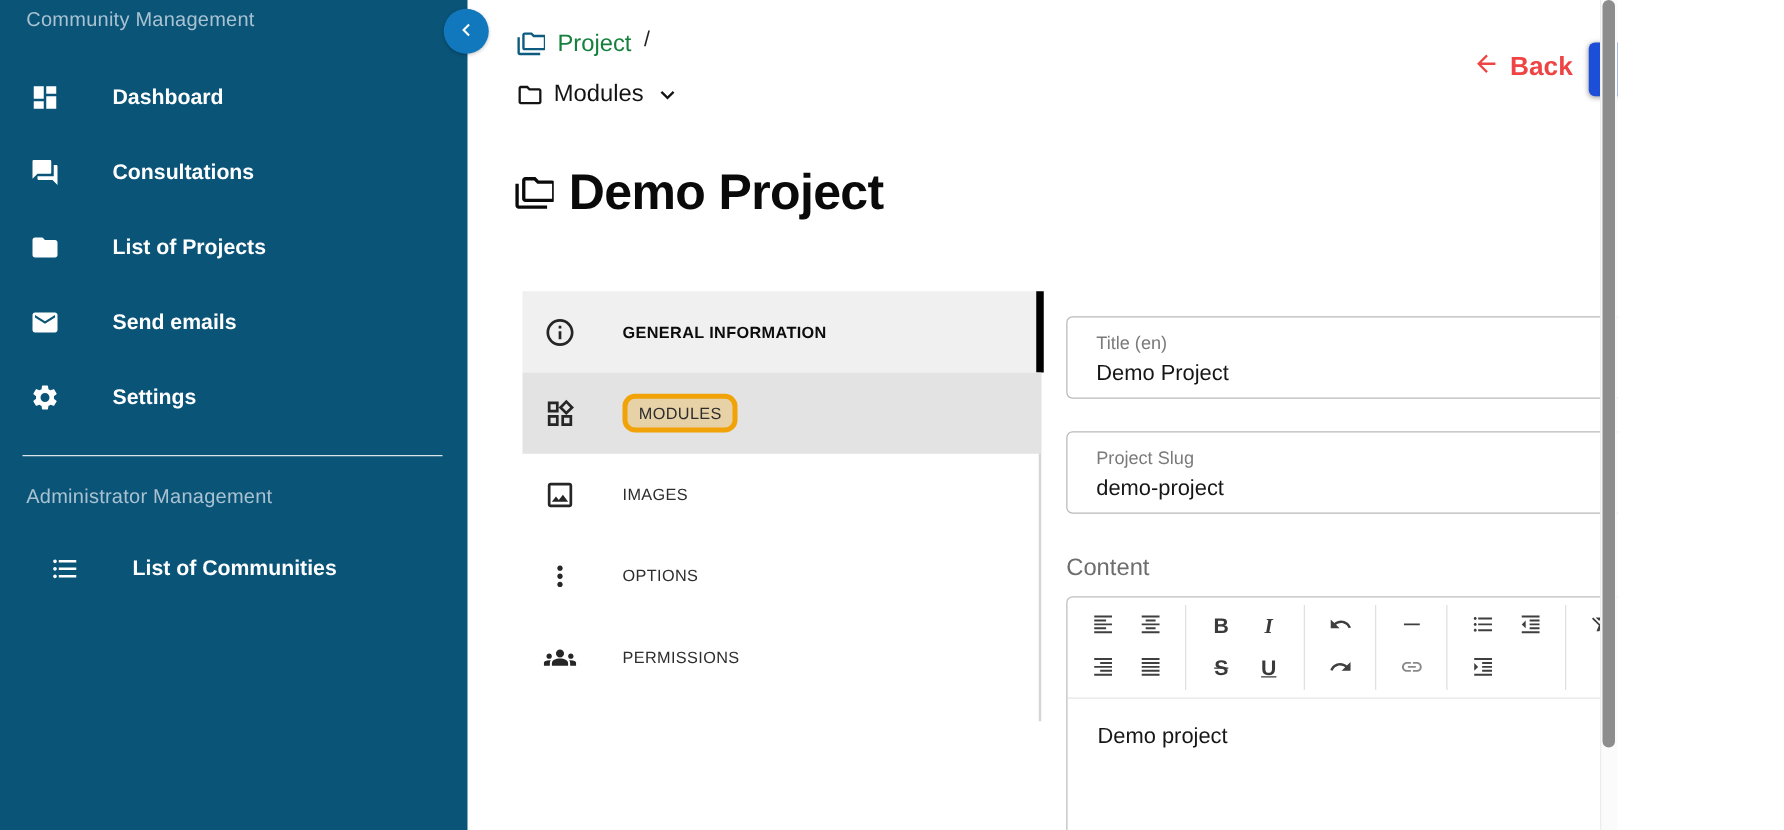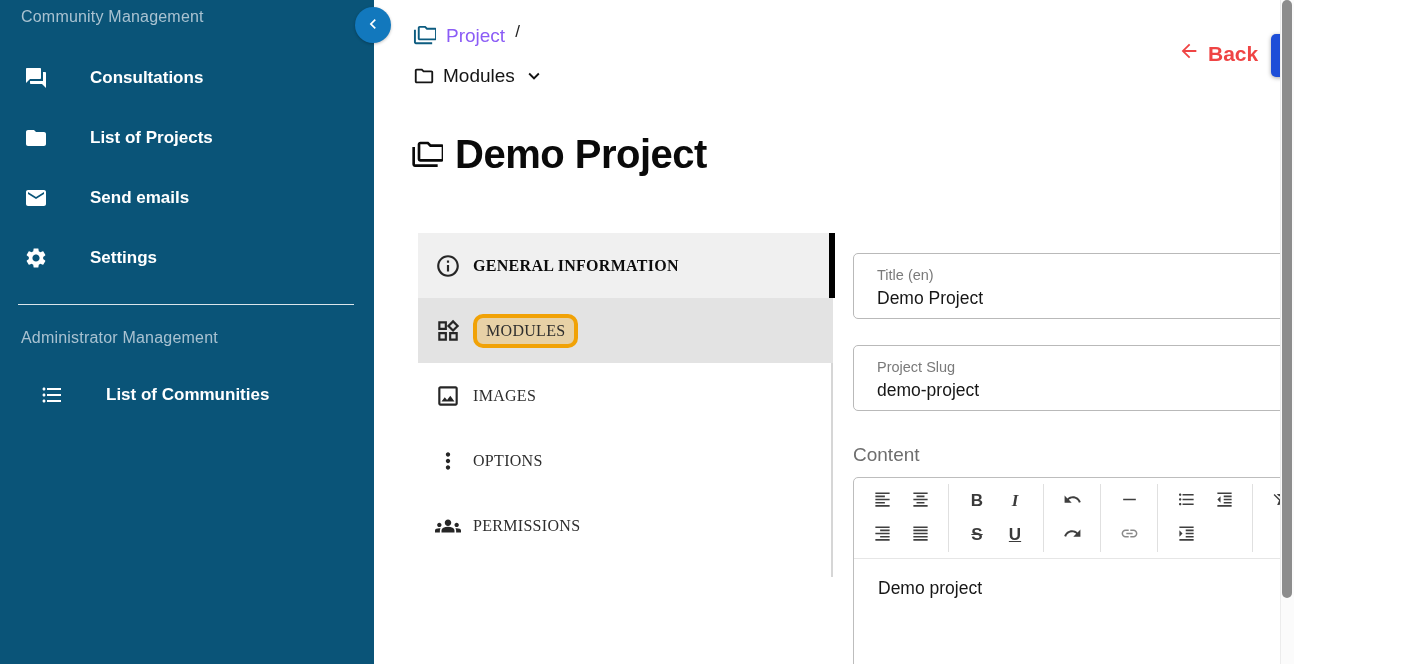--- a/index.html
+++ b/index.html
@@ -20,21 +20,21 @@
 
   .toggle-btn { position:absolute; left:355px; top:7px; width:36px; height:36px; border-radius:50%;
     background:#1278bd; border:none; color:#fff; cursor:pointer; display:flex; align-items:center; justify-content:center;
     box-shadow:0 1px 3px rgba(0,0,0,.25); z-index:5; }
   .toggle-btn svg { width:20px; height:20px; }
 
   
   .crumb-row { position:absolute; left:413px; display:flex; align-items:center; gap:10px; font-size:19px; }
   .crumb-row.r1 { top:24px; }
   .crumb-row.r2 { top:65px; }
-  .crumb-link { color:#8b5cf6; cursor:pointer; }
+  .crumb-link { color:#15803d; cursor:pointer; }
   .crumb-sep { color:#222; font-size:17px; position:relative; top:-4px; }
   .crumb-current { color:#141414; cursor:pointer; display:flex; align-items:center; gap:8px; }
   .crumb-icon-blue { color:#0d5c80; width:23px; height:23px; }
   .crumb-icon-dark { color:#141414; width:22px; height:22px; }
   .chev-down { width:22px; height:22px; color:#141414; }
 
   .back-link { position:absolute; left:1178px; top:40px; display:flex; align-items:center; gap:8px;
     color:#ef4444; font-size:21px; font-weight:700; cursor:pointer; background:none; border:none; }
   .back-link svg { width:22px; height:22px; }
   .preview-btn { position:absolute; left:1271px; top:34px; width:117px; height:43px; background:#1d4ed8; color:#fff;
@@ -44,21 +44,21 @@
   
   .page-title { position:absolute; left:411px; top:132px; display:flex; align-items:center; gap:12px; }
   .page-title .ticon { width:32px; height:32px; color:#0a0a0a; }
   .page-title h1 { font-size:40px; font-weight:800; color:#0a0a0a; letter-spacing:-.5px; }
 
   
   .tabs { position:absolute; left:418px; top:233px; width:415px; }
   .tabs-rule { position:absolute; right:0; top:0; width:2px; height:344px; background:#d6d6d6; }
   .tab { position:relative; display:flex; align-items:center; height:65px; cursor:pointer; padding-left:17px; }
   .tab .tab-icon { width:26px; height:26px; color:#262626; flex:0 0 26px; }
-  .tab .tab-label { margin-left:12px; font-size:16px; color:#2e2e2e; letter-spacing:.3px;font-family:Liberation Serif, serif; }
+  .tab .tab-label { margin-left:37px; font-size:13px; color:#2e2e2e; letter-spacing:.3px; }
   .tab.active { background:#f0f0f0; }
   .tab.active .tab-label { font-weight:700; color:#0c0c0c; }
   .tab.active::after { content:""; position:absolute; right:-2px; top:0; width:6px; height:65px; background:#000; }
   .tab.hovered { background:#e3e3e3; }
   .hl-box { border:4px solid #f1a206; background:rgba(241,162,6,.28); border-radius:10px; padding:4px 9px; margin-left:-9px; color:#5f5334; }
 
   
   .form-col { position:absolute; left:853px; top:253px; width:490px; }
   .field { border:1px solid #b9b9b9; border-radius:5px; background:#fff; padding:13px 23px 9px; cursor:text; }
   .field .flabel { font-size:14.5px; color:#7a7a7a; margin-bottom:5px; }
@@ -90,20 +90,28 @@
 
 <div id="root">
 
   <nav class="sidebar">
     <div class="side-section-title">Community Management</div>
 
     <div class="side-menu">
       <div class="side-item">
         <span class="sicon">
           <svg viewBox="0 0 24 24" fill="currentColor">
+              <path d="M3 13h8V3H3v10zm0 8h8v-6H3v6zm10 0h8V11h-8v10zm0-18v6h8V3h-8z"></path>
+            </svg>
+        </span>
+        <span class="slabel">Dashboard</span>
+      </div>
+      <div class="side-item">
+        <span class="sicon">
+          <svg viewBox="0 0 24 24" fill="currentColor">
               <path d="M21 6h-2v9H6v2c0 .55.45 1 1 1h11l4 4V7c0-.55-.45-1-1-1zm-4 6V3c0-.55-.45-1-1-1H3c-.55 0-1 .45-1 1v14l4-4h10c.55 0 1-.45 1-1z"></path>
             </svg>
         </span>
         <span class="slabel">Consultations</span>
       </div>
       <div class="side-item">
         <span class="sicon">
           <svg viewBox="0 0 24 24" fill="currentColor">
               <path d="M10 4H4c-1.1 0-1.99.9-1.99 2L2 18c0 1.1.9 2 2 2h16c1.1 0 2-.9 2-2V8c0-1.1-.9-2-2-2h-8l-2-2z"></path>
             </svg>

